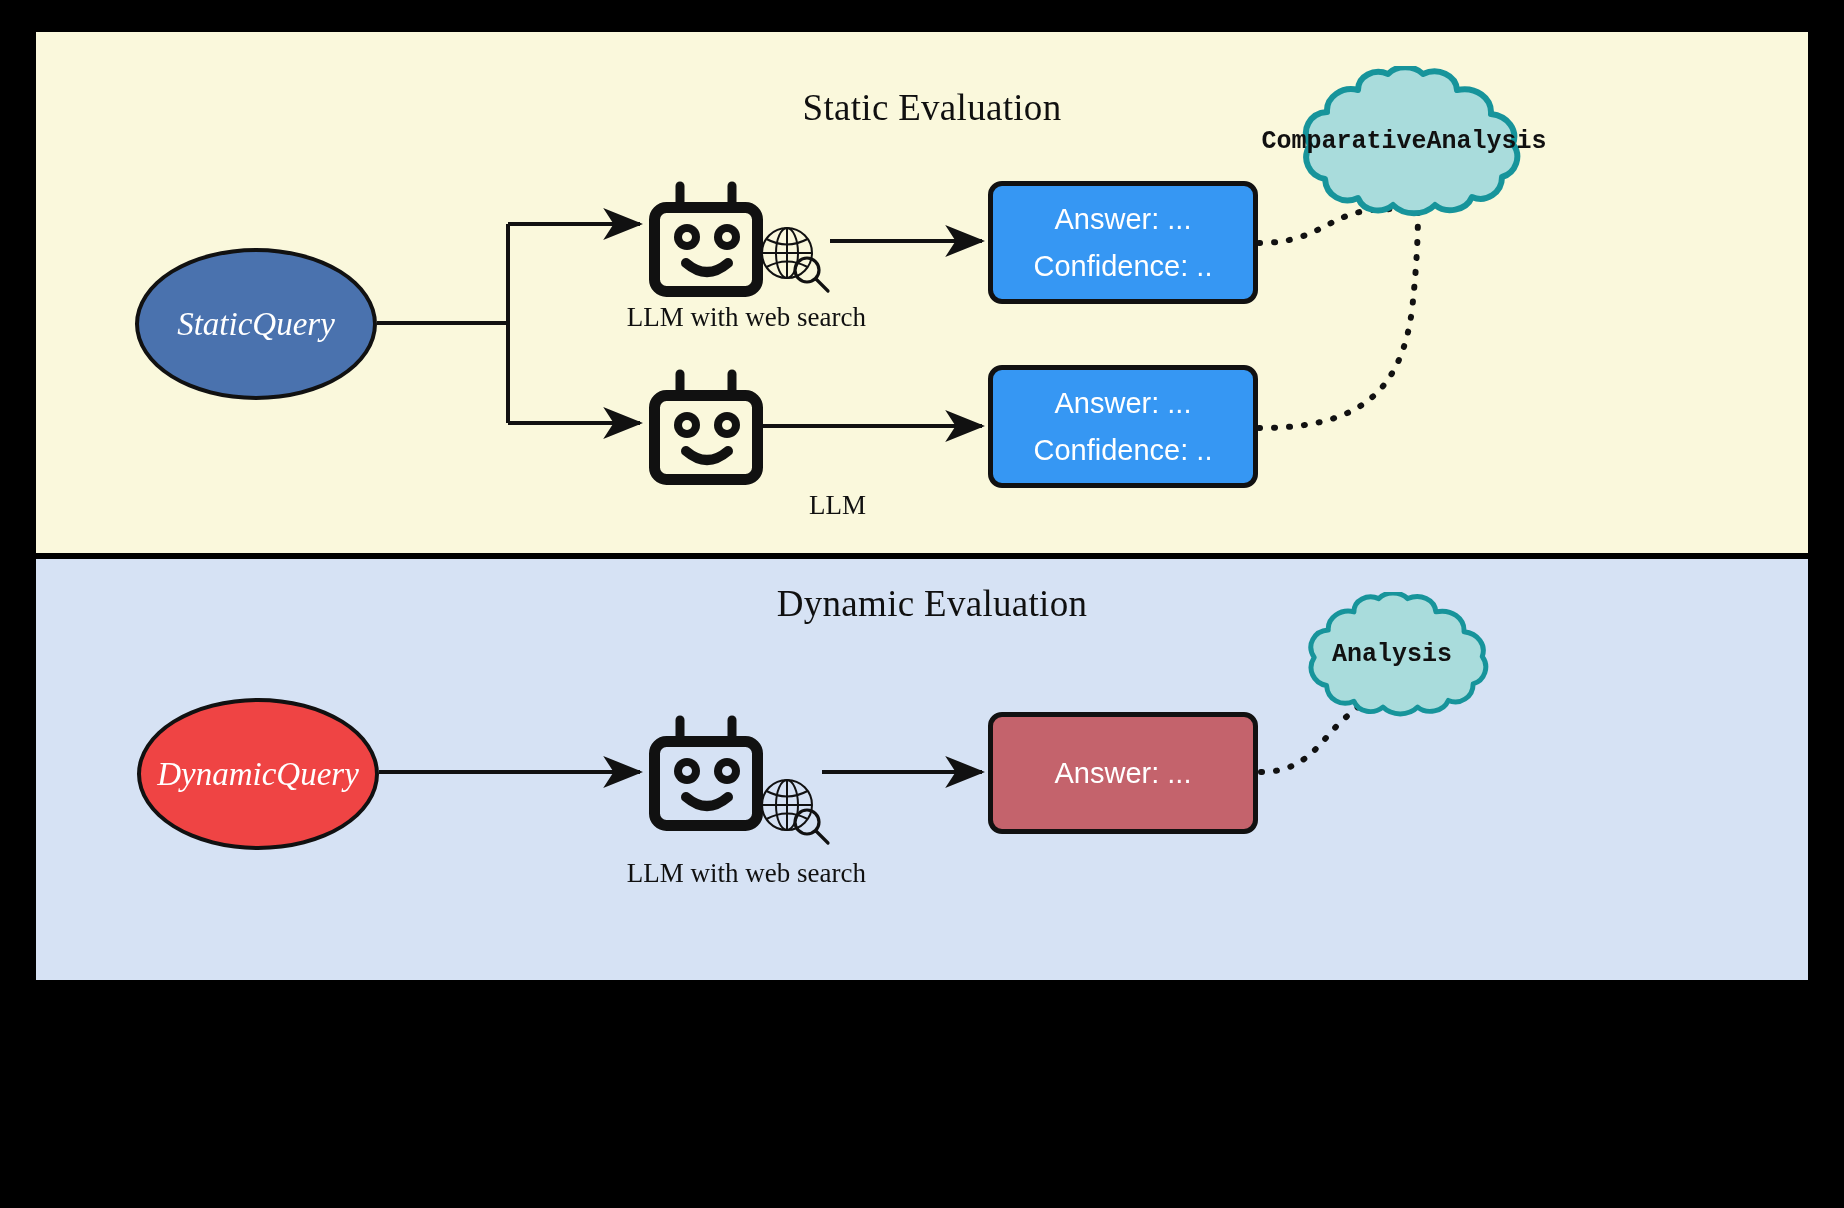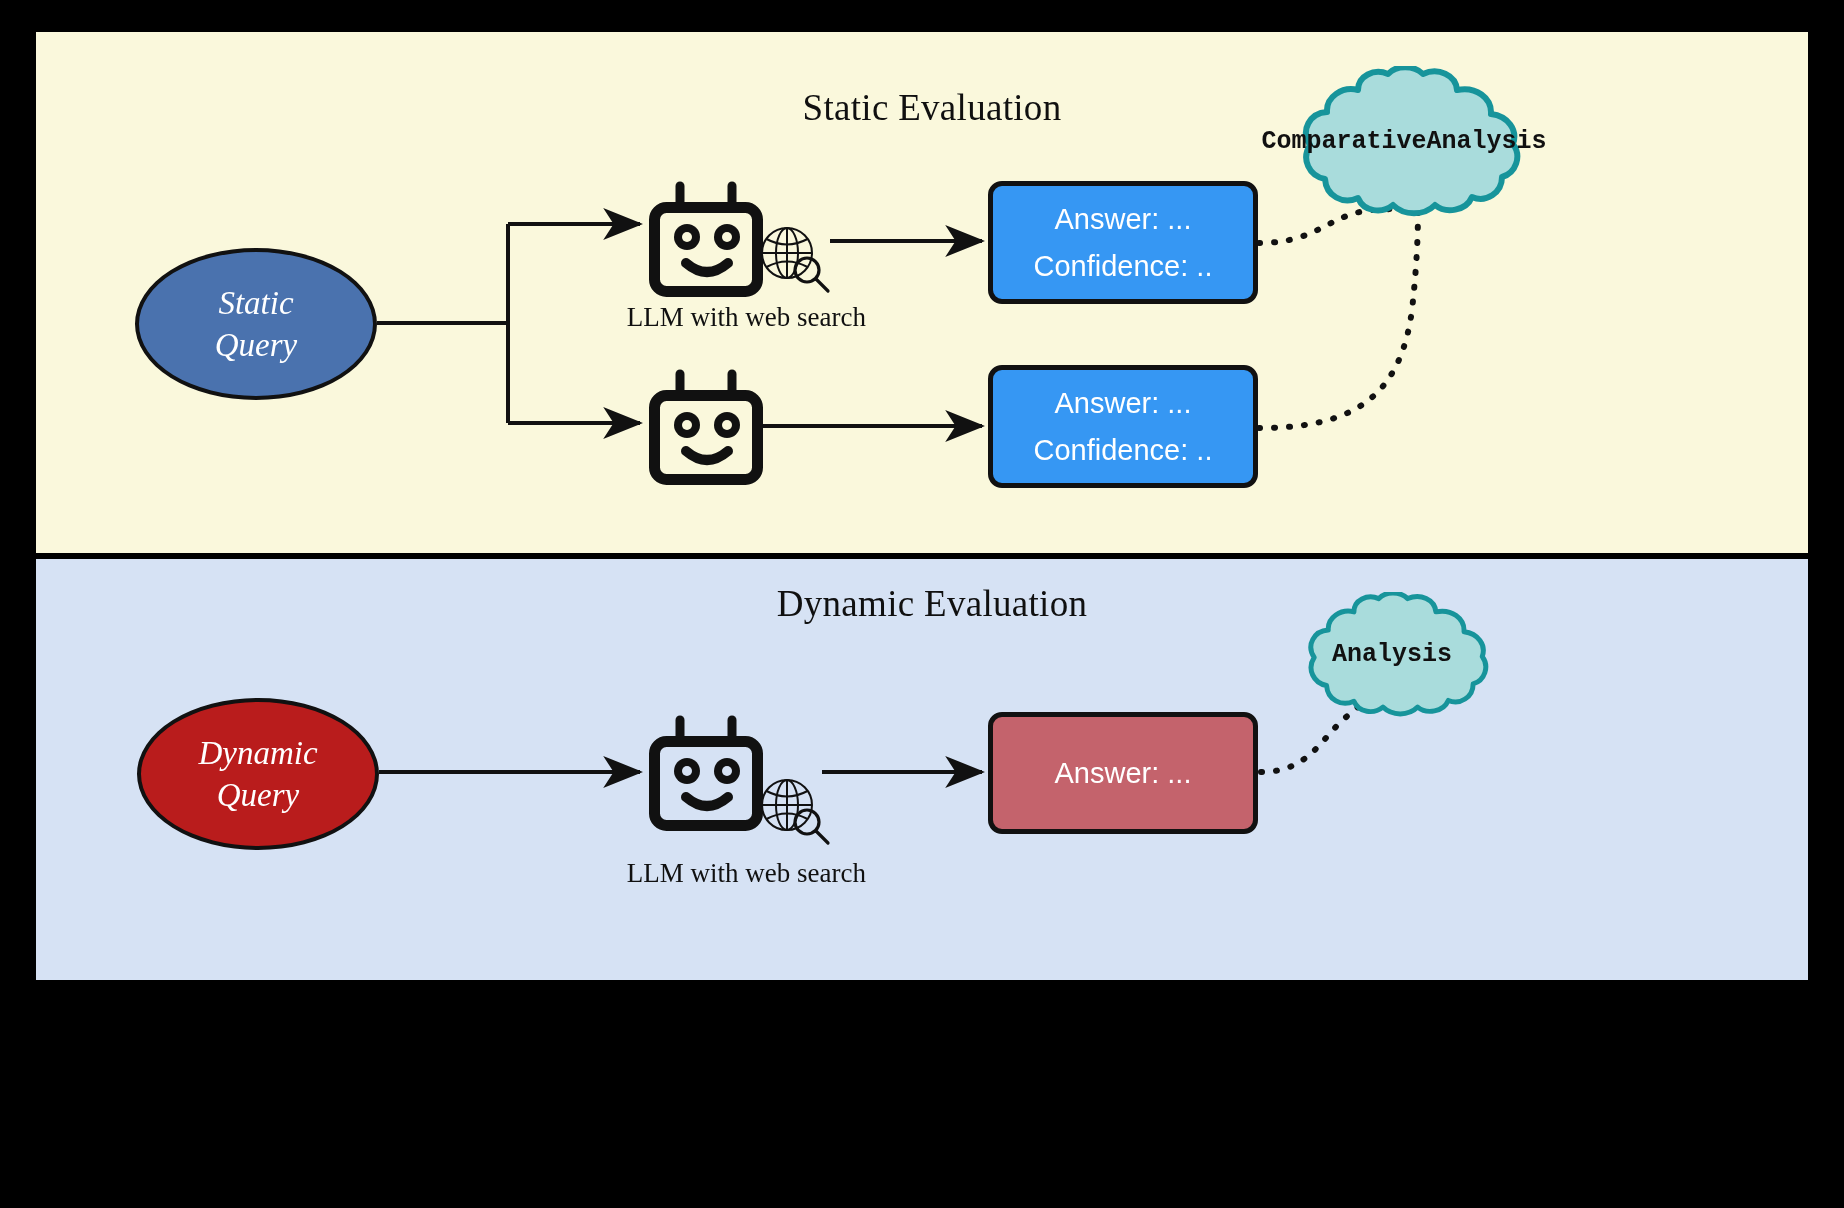--- a/index.html
+++ b/index.html
@@ -62,21 +62,21 @@
     top: 0;
     width: 1844px;
     height: 1208px;
     pointer-events: none;
   }
 
   
   .ellipse-node {
     position: absolute;
     display: flex;
-    flex-direction: column;
+    flex-direction: row;
     align-items: center;
     justify-content: center;
     border: 4px solid #111111;
     border-radius: 50%;
     color: #ffffff;
     font-family: "Liberation Serif", serif;
     font-style: italic;
     font-size: 33px;
     line-height: 1.28;
     text-align: center;
@@ -89,21 +89,21 @@
     top: 248px;
     width: 242px;
     height: 152px;
     background: #4A72AE;
   }
   #node-dynamic-query {
     left: 137px;
     top: 698px;
     width: 242px;
     height: 152px;
-    background: #b91c1c;
+    background: #ef4444;
   }
 
   
   .answer-box {
     position: absolute;
     display: flex;
     flex-direction: column;
     align-items: center;
     justify-content: center;
     border: 5px solid #111111;
@@ -253,20 +253,21 @@
         <line x1="32" y1="6" x2="32" y2="28"></line>
         <line x1="84" y1="6" x2="84" y2="28"></line>
       </g>
       <rect x="6.5" y="27.5" width="103" height="84" rx="12" ry="12" fill="none" stroke="#111111" stroke-width="11"></rect>
       <circle cx="39" cy="57" r="13" fill="#111111"></circle>
       <circle cx="39" cy="57" r="5" fill="#FAF8DC"></circle>
       <circle cx="79" cy="57" r="13" fill="#111111"></circle>
       <circle cx="79" cy="57" r="5" fill="#FAF8DC"></circle>
       <path d="M38,83 Q59,101 80,83" stroke="#111111" stroke-width="10" fill="none" stroke-linecap="round"></path>
     </svg>
+    <div class="icon-caption" style="top:122px;">LLM</div>
   </div>
 
   <div class="answer-box" id="box-answer-1">
     <span>Answer: ...</span>
     <span>Confidence: ..</span>
   </div>
 
   <div class="answer-box" id="box-answer-2">
     <span>Answer: ...</span>
     <span>Confidence: ..</span>

